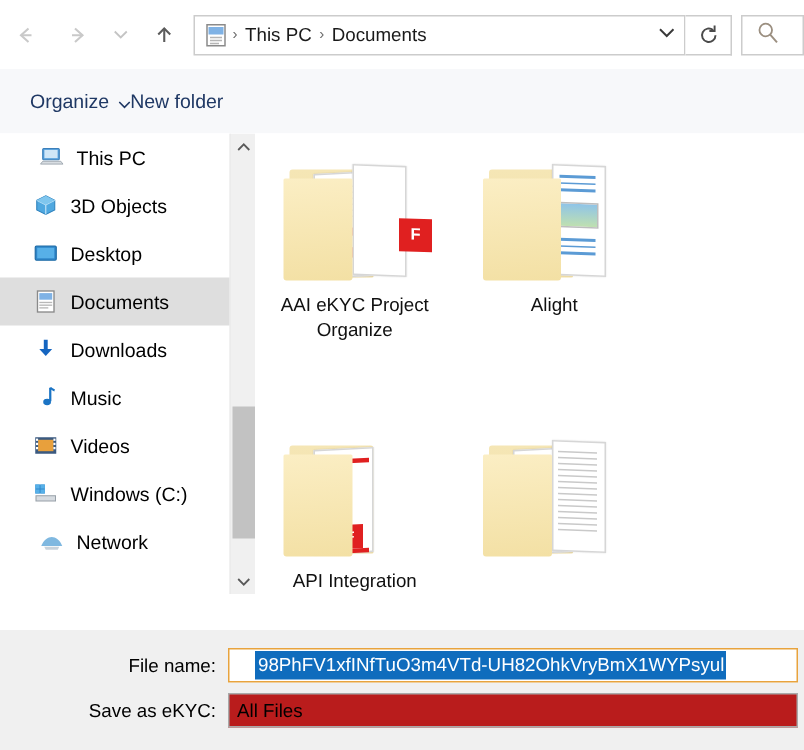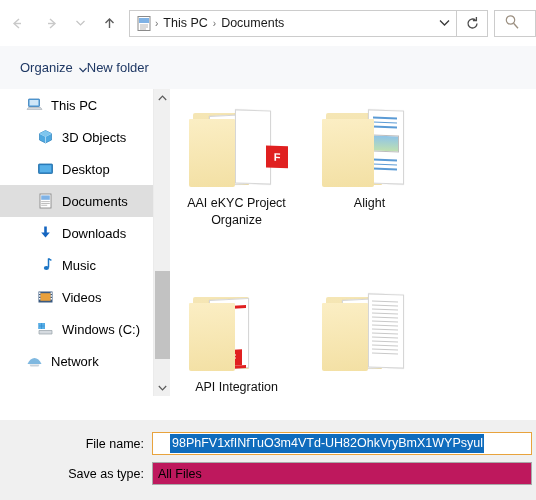--- a/index.html
+++ b/index.html
@@ -75,21 +75,21 @@
 
   
   .sidebar {
     width: 170px; height: 307px; position: relative;
     background: #ffffff; overflow: hidden;
   }
   .side-item {
     height: 32px; display: flex; align-items: center;
     padding-left: 26px; font-size: 13px; color: #000000;
   }
-  .side-item.indent { padding-left: 37px; }
+  .side-item.indent { padding-left: 22px; }
   .side-item.selected { background: #dedede; }
   .side-ico {
     width: 17px; height: 16px; flex: none; margin-right: 8px;
     position: relative;
   }
   .side-label { white-space: nowrap; }
 
   
   .sb-track {
     position: absolute; right: 0; top: 0; width: 17px; height: 307px;
@@ -199,21 +199,21 @@
     display: flex; align-items: center; padding-left: 17px;
     overflow: hidden;
   }
   .fvalue {
     background: #0f6cbd; color: #ffffff;
     font-size: 12.5px; white-space: nowrap;
     padding: 2px 1px 2px 2px; line-height: 15px;
   }
   .fselect {
     width: 380px; height: 23px;
-    border: 1px solid #a9a9a9; background: #be185d;
+    border: 1px solid #a9a9a9; background: #b91c1c;
     display: flex; align-items: center; padding-left: 5px;
   }
   .fselect-text { font-size: 12.5px; color: #000000; }
 </style>
 </head>
 <body>
 
 <div id="app">
 
   <div class="navbar">
@@ -541,20 +541,20 @@
   <div class="bottom">
 
     <div class="frow r1">
       <div class="flabel">File name:</div>
       <div class="finput">
         <span class="fvalue">98PhFV1xfINfTuO3m4VTd-UH82OhkVryBmX1WYPsyul</span>
       </div>
     </div>
 
     <div class="frow r2">
-      <div class="flabel">Save as type:</div>
+      <div class="flabel">Save as eKYC:</div>
       <div class="fselect">
         <span class="fselect-text">All Files</span>
       </div>
     </div>
 
   </div>
 </div>
 
 </body></html>

